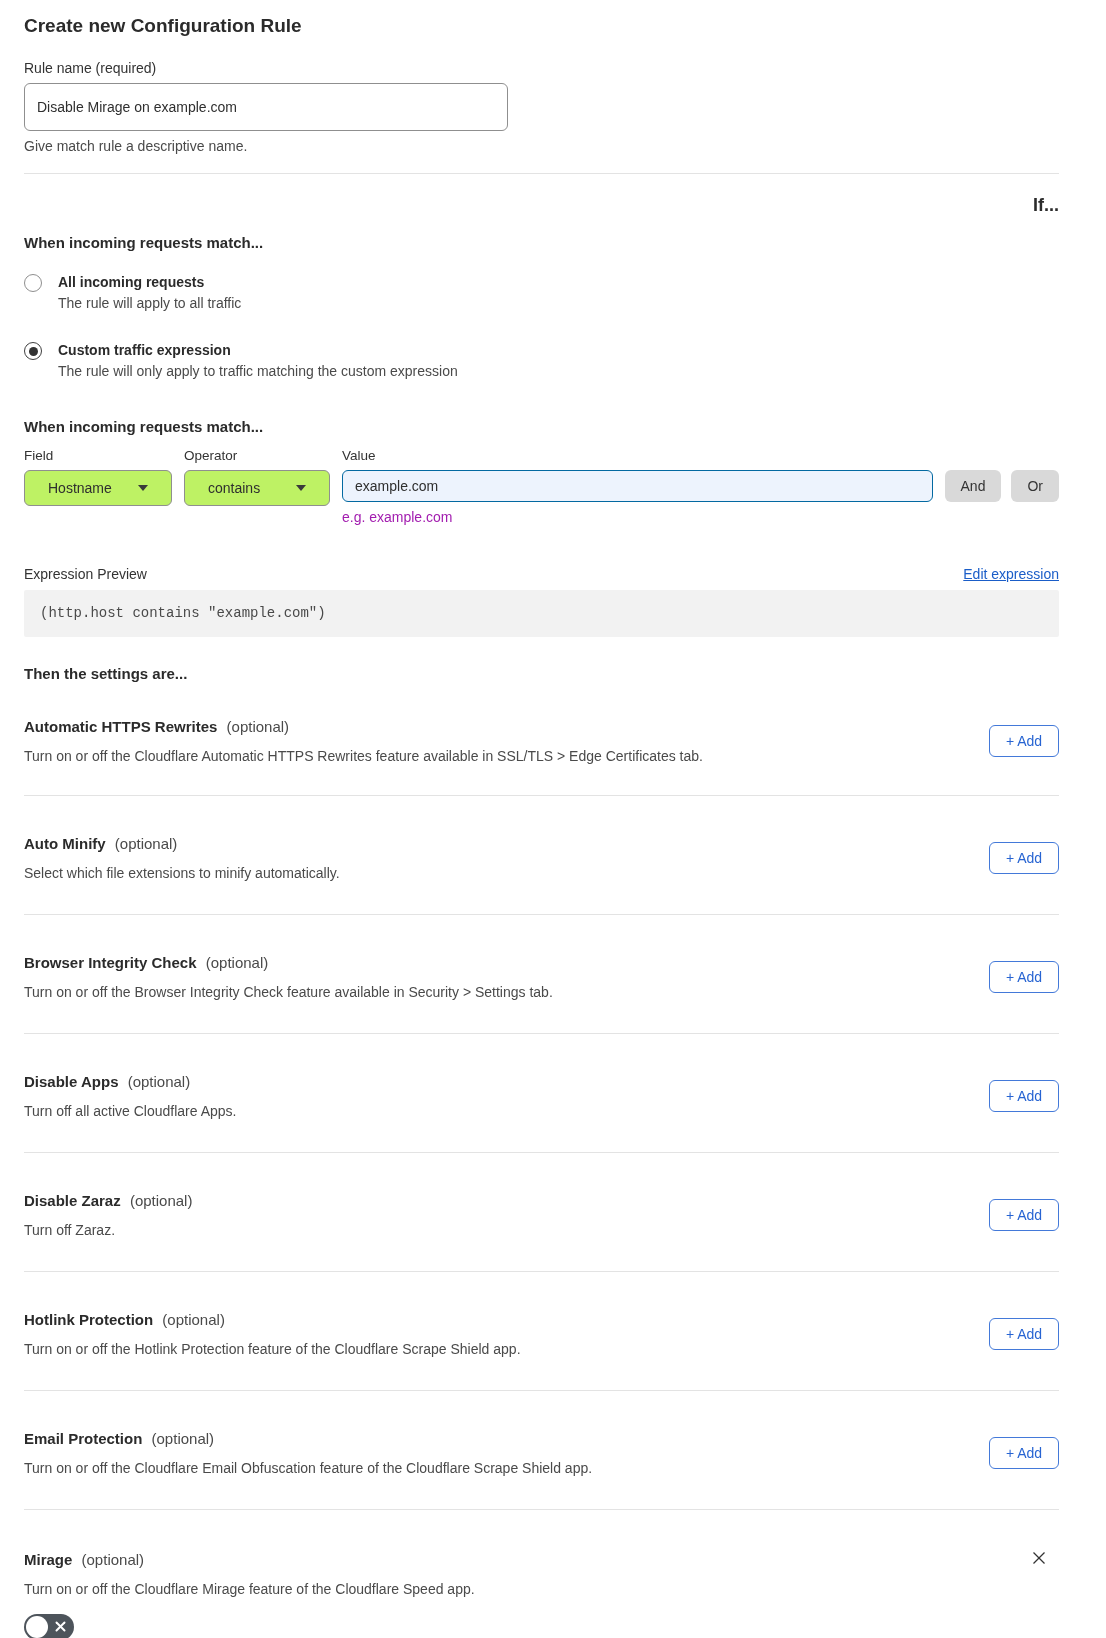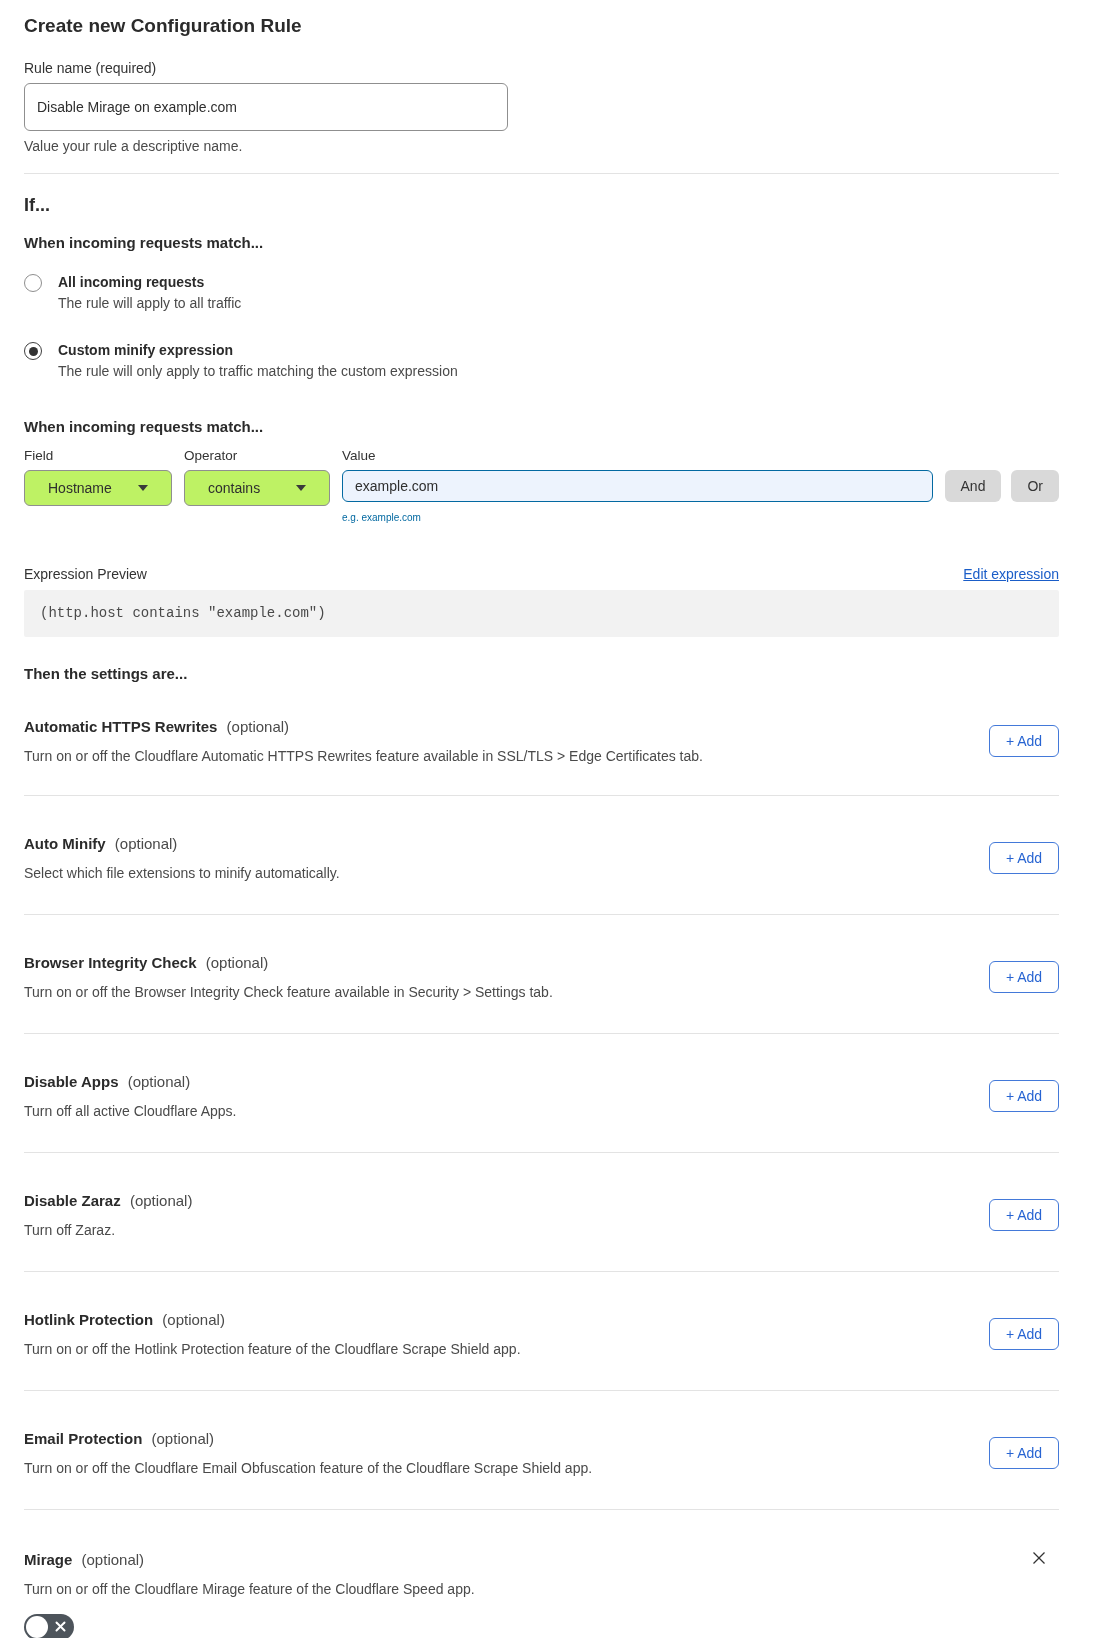--- a/index.html
+++ b/index.html
@@ -20,21 +20,21 @@
   .rule-input {
     margin-top: 6px; width: 484px; height: 48px;
     border: 1px solid #8f8f8f; border-radius: 6px;
     padding: 0 12px; font-size: 14px; color: #2f2f2f;
     font-family: "Liberation Sans", sans-serif; background: #fff; display: block;
   }
   .help-text { margin-top: 7px; font-size: 14px; line-height: 17px; color: #4a4a4a; }
 
   hr.divider { border: none; border-top: 1px solid #e3e3e3; margin-top: 18px; }
 
-  h2.if-heading { margin-top: 20px; font-size: 18px; line-height: 22px; font-weight: bold; color: #2b2b2b; }
+  h2.if-heading { margin-top: 20px; font-size: 18px; line-height: 22px; font-weight: bold; color: #2b2b2b; text-align: right; }
   h3.sub-heading { margin-top: 18px; font-size: 15px; line-height: 18px; font-weight: bold; color: #2b2b2b; }
   h3.sub-heading.spaced { margin-top: 38px; }
 
   .radio-option { display: flex; margin-top: 22px; cursor: default; }
   .radio-option + .radio-option { margin-top: 30px; }
   .radio-circle {
     width: 18px; height: 18px; border: 1.5px solid #8f8f8f; border-radius: 50%;
     margin-top: 0; flex: 0 0 auto; position: relative; background: #fff;
   }
   .radio-circle.checked { border-color: #3f3f3f; }
@@ -57,21 +57,21 @@
     margin-top: 6px; height: 36px; border: 1px solid #8f8f8f; border-radius: 6px;
     background: #bef264; display: flex; align-items: center; justify-content: space-between;
     padding: 0 23px; font-size: 14px; color: #2f2f2f; cursor: pointer;
   }
   .chevron { width: 0; height: 0; border-left: 5px solid transparent; border-right: 5px solid transparent; border-top: 6px solid #3a3a3a; }
   .value-input {
     margin-top: 6px; height: 32px; width: 100%;
     border: 1px solid #0369a1; border-radius: 6px; background: #edf3fd;
     padding: 0 12px; font-size: 14px; color: #2f2f2f; font-family: "Liberation Sans", sans-serif;
   }
-  .value-help { margin-top: 7px; font-size: 10px; line-height: 17px; color: #0369a1; }
+  .value-help { margin-top: 7px; font-size: 14px; line-height: 17px; color: #a21caf; }
   .logic-btn {
     margin-top: 22px; height: 32px; padding: 0 16px;
     background: #d9d9d9; border: none; border-radius: 6px;
     font-size: 14px; color: #333; font-family: "Liberation Sans", sans-serif; cursor: pointer;
   }
   .logic-btn + .logic-btn { margin-left: 10px; }
 
   .expr-header { margin-top: 40px; display: flex; justify-content: space-between; align-items: baseline; }
   .expr-label { font-size: 14px; color: #333; }
   .edit-link { font-size: 14px; color: #1a5dc8; text-decoration: underline; cursor: pointer; }
@@ -112,39 +112,39 @@
 </style>
 </head>
 <body>
 
 <div class="container">
 
   <h1 class="page-title">Create new Configuration Rule</h1>
 
   <div class="field-label">Rule name (required)</div>
   <input class="rule-input" type="text" value="Disable Mirage on example.com" style="">
-  <div class="help-text">Value your rule a descriptive name.</div>
+  <div class="help-text">Give match rule a descriptive name.</div>
 
   <hr class="divider">
 
   <h2 class="if-heading">If...</h2>
   <h3 class="sub-heading">When incoming requests match...</h3>
 
   <div class="radio-option">
     <span class="radio-circle"></span>
     <span class="radio-texts">
       <div class="radio-label">All incoming requests</div>
       <div class="radio-desc">The rule will apply to all traffic</div>
     </span>
   </div>
 
   <div class="radio-option">
     <span class="radio-circle checked"></span>
     <span class="radio-texts">
-      <div class="radio-label">Custom minify expression</div>
+      <div class="radio-label">Custom traffic expression</div>
       <div class="radio-desc">The rule will only apply to traffic matching the custom expression</div>
     </span>
   </div>
 
   <h3 class="sub-heading spaced">When incoming requests match...</h3>
 
   <div class="filter-row">
     <div class="filter-col field">
       <span class="col-label">Field</span>
       <div class="select-box">

